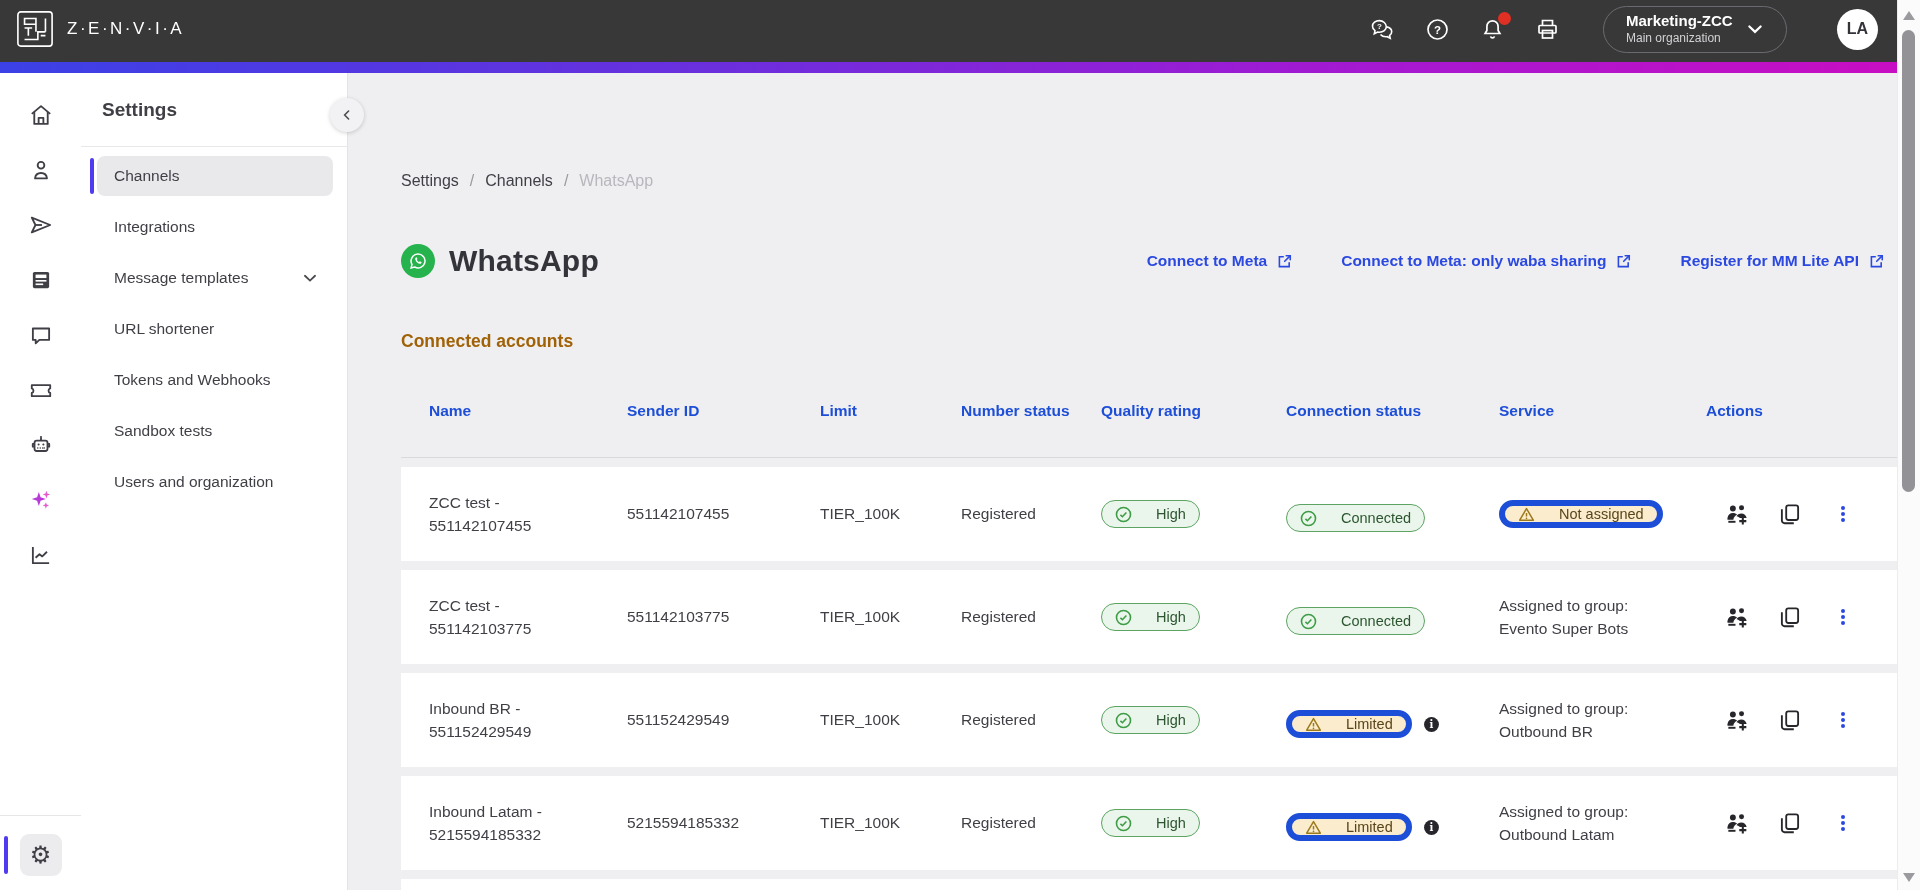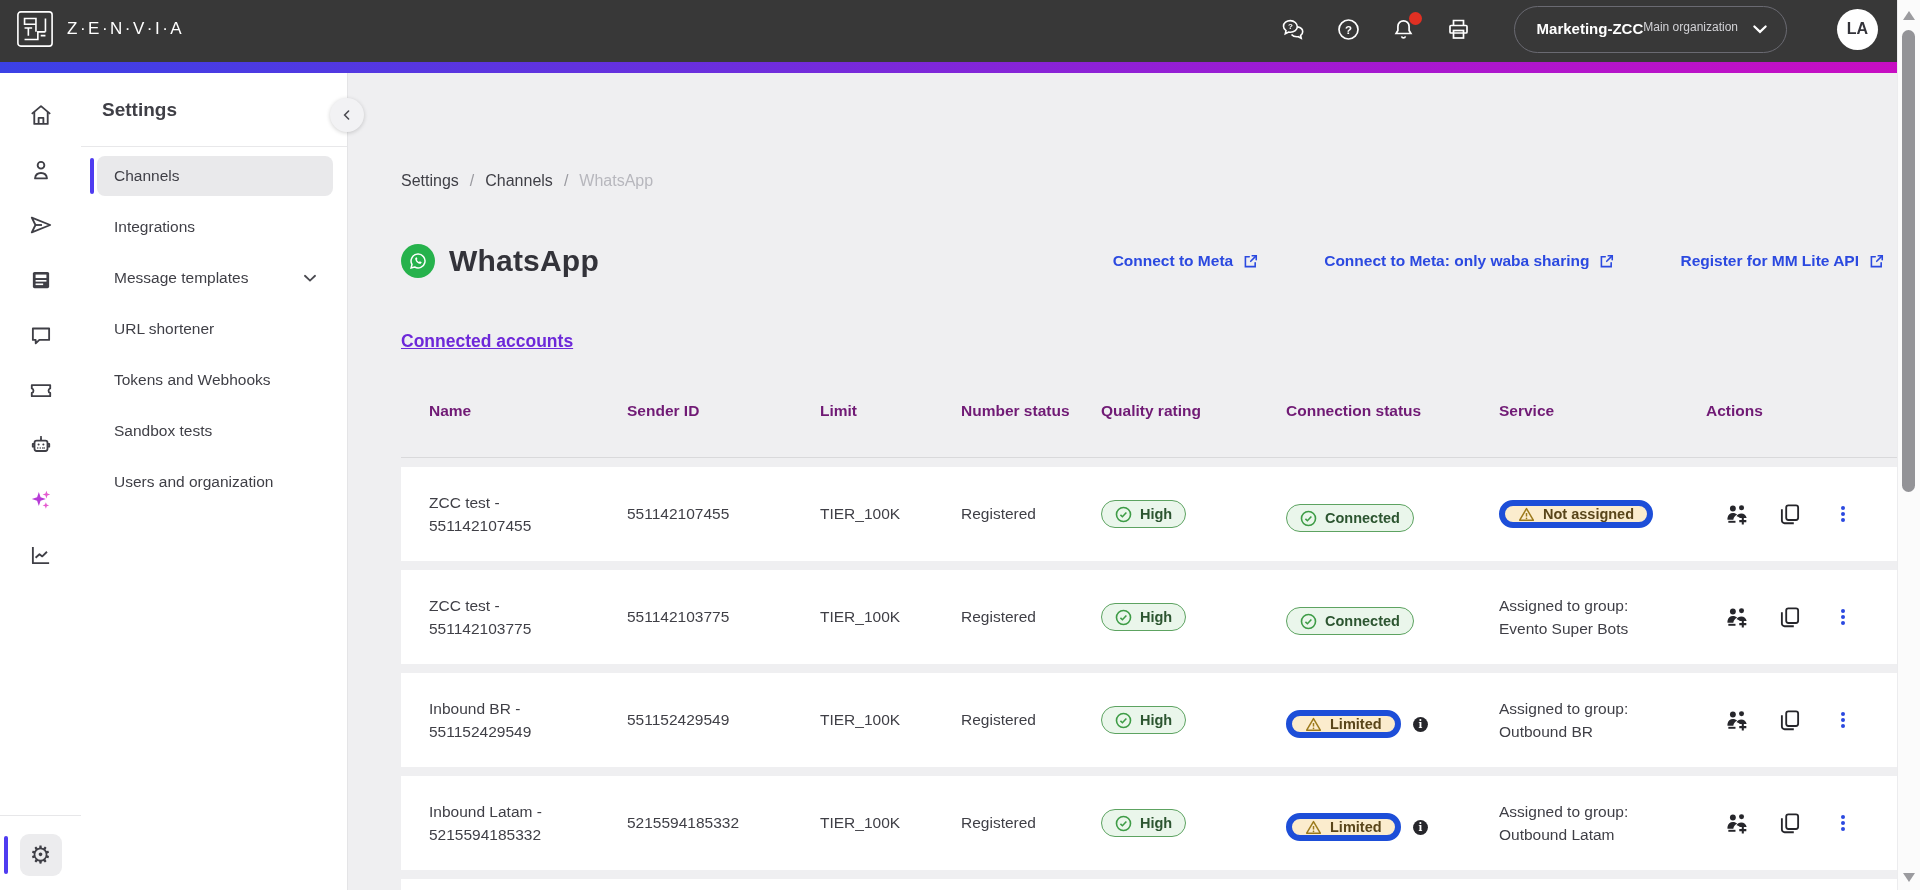--- a/index.html
+++ b/index.html
@@ -12,21 +12,21 @@
             display:flex; align-items:center; padding:0 42px 4px 16px; z-index:5; }
   .logo-wrap { display:flex; align-items:center; gap:13px; }
   .logo-mark { width:38px; height:38px; }
   .brand { color:#fff; font-size:17px; letter-spacing:2.5px; font-weight:500; }
   .tb-right { margin-left:auto; display:flex; align-items:center; gap:28px; }
   .tb-icon { width:27px; height:27px; position:relative; cursor:pointer; flex:0 0 auto; }
   .tb-icon svg { width:100%; height:100%; }
   .notif-dot { position:absolute; top:-4px; right:-5px; width:13px; height:13px; border-radius:50%; background:#e03023; }
   .org-pill { margin-left:14px; height:47px; min-width:184px; border:1px solid #6a6a72; border-radius:24px;
               display:flex; align-items:center; gap:12px; padding:0 16px 0 22px; cursor:pointer; }
-  .org-text { display:flex; line-height:1.25; }
+  .org-text { display:flex; flex-direction:column; line-height:1.25; }
   .org-name { color:#fff; font-size:15px; font-weight:600; }
   .org-sub  { color:#d2d2d6; font-size:12px; }
   .org-chevron { width:20px; height:20px; }
   .avatar { margin-left:22px; width:41px; height:41px; border-radius:50%; background:#fff; color:#33333a;
             font-weight:700; font-size:16px; display:flex; align-items:center; justify-content:center; cursor:pointer; }
 
   
   .grad { position:absolute; top:62px; left:0; width:1920px; height:11px;
           background:linear-gradient(90deg,#3b41e6 0%,#6c2edd 38%,#a01ad2 68%,#c90dc2 100%); z-index:5; }
 
@@ -62,39 +62,39 @@
   .main { position:absolute; top:73px; left:347px; width:1550px; height:817px; }
   .crumbs { position:absolute; top:99px; left:54px; display:flex; gap:11px; font-size:16px; align-items:center; }
   .crumb { color:#3f3f46; cursor:pointer; }
   .crumb-sep { color:#9a9aa0; }
   .crumb.current { color:#b7b7bd; cursor:default; }
 
   .pagehead { position:absolute; top:171px; left:54px; right:12px; display:flex; align-items:center; }
   .wa-badge { width:34px; height:34px; border-radius:50%; background:#26b24c; display:flex; align-items:center; justify-content:center; }
   .wa-badge svg { width:24px; height:24px; }
   .page-title { margin-left:14px; font-size:30px; font-weight:700; color:#33333a; letter-spacing:.2px; }
-  .head-links { margin-left:auto; display:flex; gap:65px; }
+  .head-links { margin-left:auto; display:flex; gap:48px; }
   .head-link { display:flex; align-items:center; gap:9px; color:#2b49e0; font-weight:600; font-size:15.5px; cursor:pointer; white-space:nowrap; }
   .head-link svg { width:17px; height:17px; }
 
-  .section-title { position:absolute; top:258px; left:54px; font-size:17.5px; font-weight:700; color:#6d28d9;text-decoration:underline; }
+  .section-title { position:absolute; top:258px; left:54px; font-size:17.5px; font-weight:700; color:#a16207; }
 
   
   .table { position:absolute; top:327px; left:54px; width:1496px; }
   .tgrid { display:grid; grid-template-columns:198px 193px 141px 140px 185px 213px 207px 1fr;
            padding-left:28px; align-items:center; }
-  .thead { align-items:start; min-height:57px; font-weight:700; font-size:15.5px; color:#701a75; line-height:1.45; }
+  .thead { align-items:start; min-height:57px; font-weight:700; font-size:15.5px; color:#1d4ed8; line-height:1.45; }
   .thead > div { padding-right:26px; }
   .tdivider { border-top:1px solid #d9d9db; }
   .trow { background:#fff; min-height:94px; margin-top:9px; font-size:15.5px; color:#3f3f46; }
   .trow.partial { height:94px; }
   .cell-name { line-height:1.5; padding-right:34px; }
   .cell-service { line-height:1.5; padding-right:10px; }
-  .badge { display:inline-flex; align-items:center; gap:8px; height:28px; padding:0 13px; border-radius:15px;
-           font-size:14.5px; font-weight:700; white-space:nowrap; }
+  .badge { display:inline-flex; align-items:center; gap:24px; height:28px; padding:0 13px; border-radius:15px;
+           font-size:14.5px; font-weight:400; white-space:nowrap; }
   .badge svg { width:17px; height:17px; flex:0 0 auto; }
   .badge-green { background:#eaf6eb; border:1px solid #5da361; color:#2c5530; }
   .badge-amber { background:#fbeccd; border:6px solid #1d4ed8; color:#59451a; }
   .cell-flex { display:flex; align-items:center; gap:11px;margin-top:8px; }
   .info-dot { width:17px; height:17px; cursor:pointer; flex:0 0 auto; }
   .cell-actions { display:flex; align-items:center; gap:27px; padding-left:18px; }
   .action-btn { width:26px; height:26px; cursor:pointer; display:flex; align-items:center; justify-content:center; }
   .action-btn svg { width:26px; height:26px; }
   .action-btn.kebab svg { width:20px; height:20px; }
 

